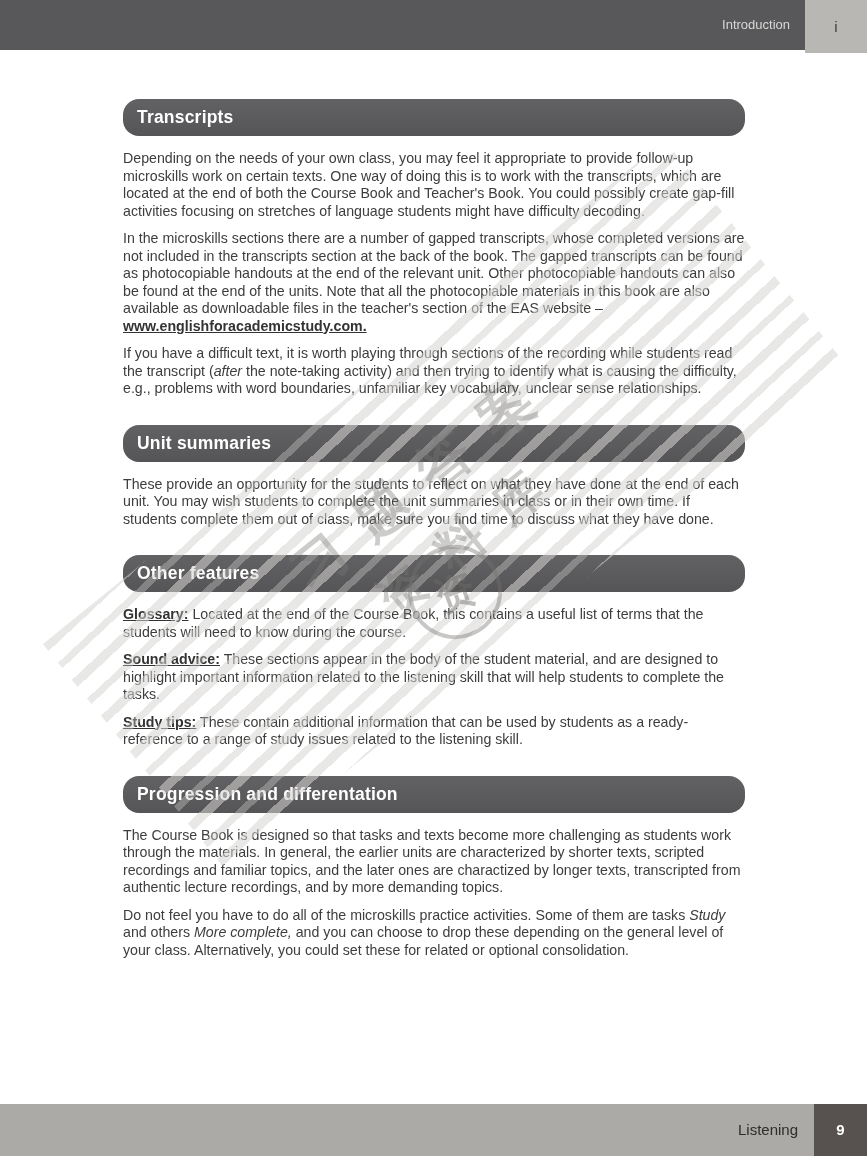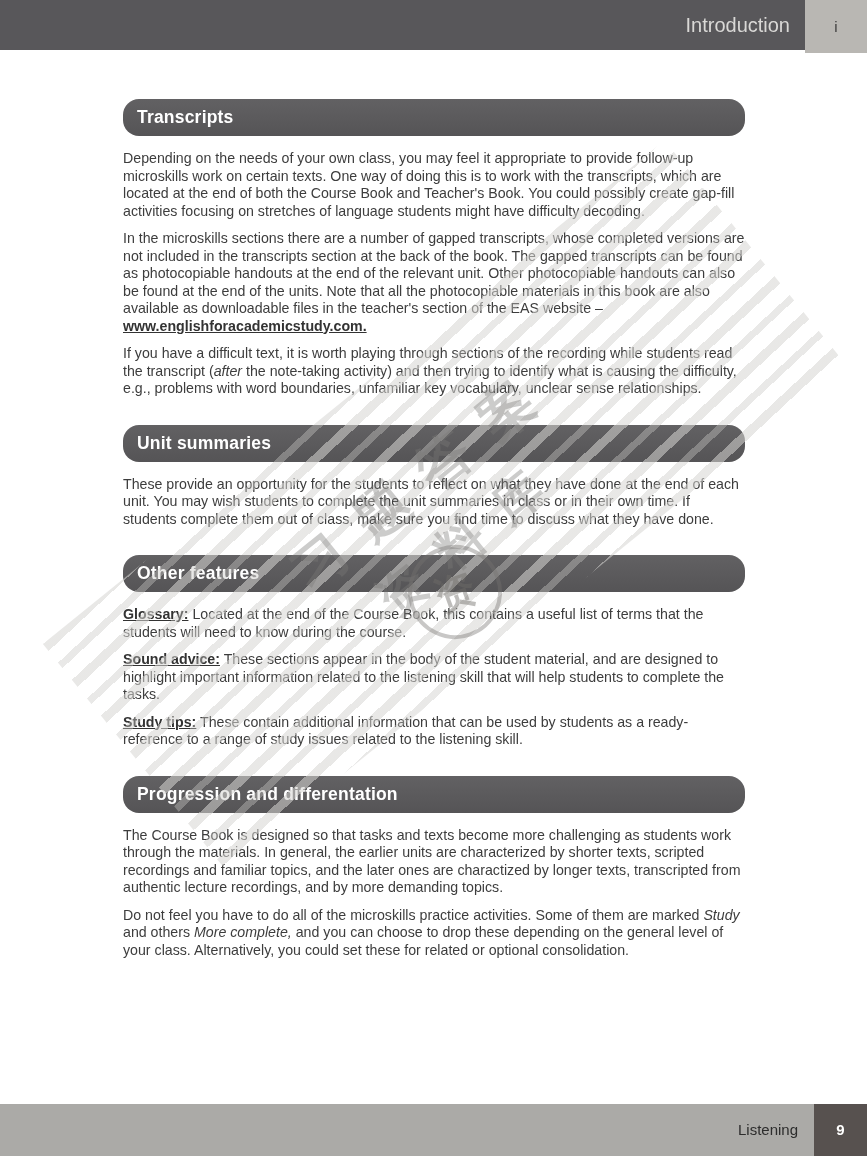--- a/index.html
+++ b/index.html
@@ -8,21 +8,21 @@
     background:#ffffff;
     font-family:"Liberation Sans", sans-serif;
   }
   
   .top-bar {
     position:absolute; top:0; left:0; width:805px; height:50px;
     background:#58575a;
   }
   .top-title {
     position:absolute; top:0; right:15px; height:50px; line-height:50px;
-    color:#d9d8d6; font-size:20px;
+    color:#d9d8d6; font-size:13px;
   }
   .top-tab {
     position:absolute; top:0; left:805px; width:62px; height:53px;
     background:#b9b7b3; color:#3f3f3f;
     text-align:center; line-height:53px; font-size:15px;
   }
   
   main { position:absolute; left:123px; top:50px; width:622px; }
   .section-bar {
     height:37px; margin:27px 0 14px 0;
@@ -110,21 +110,21 @@
       </div>
       <p class="body-para"><strong>Glossary:</strong><span> Located at the end of the Course Book, this contains a useful list of terms that the students will need to know during the course.</span></p>
       <p class="body-para"><strong>Sound advice:</strong><span> These sections appear in the body of the student material, and are designed to highlight important information related to the listening skill that will help students to complete the tasks.</span></p>
       <p class="body-para"><strong>Study tips:</strong><span> These contain additional information that can be used by students as a ready-reference to a range of study issues related to the listening skill.</span></p>
     </section>
     <section>
       <div class="section-bar">
         <h2 class="section-heading">Progression and differentation</h2>
       </div>
       <p class="body-para"><span>The Course Book is designed so that tasks and texts become more challenging as students work through the materials. In general, the earlier units are characterized by shorter texts, scripted recordings and familiar topics, and the later ones are charactized by longer texts, transcripted from authentic lecture recordings, and by more demanding topics.</span></p>
-      <p class="body-para"><span>Do not feel you have to do all of the microskills practice activities. Some of them are marked </span><em>Study</em><span> and others </span><em>More complete,</em><span> and you can choose to drop these depending on the general level of your class. Alternatively, you could set these for related or optional consolidation.</span></p>
+      <p class="body-para"><span>Do not feel you have to do all of the microskills practice activities. Some of them are tasks </span><em>Study</em><span> and others </span><em>More complete,</em><span> and you can choose to drop these depending on the general level of your class. Alternatively, you could set these for related or optional consolidation.</span></p>
     </section>
   </main>
 
 <div class="watermark">
   <div class="wm-band">
     <div class="wm-line1">习题答案</div>
     <div class="wm-line2">资料库</div>
   </div>
   <div class="wm-seal">
     <span class="wm-seal-char">资</span>

